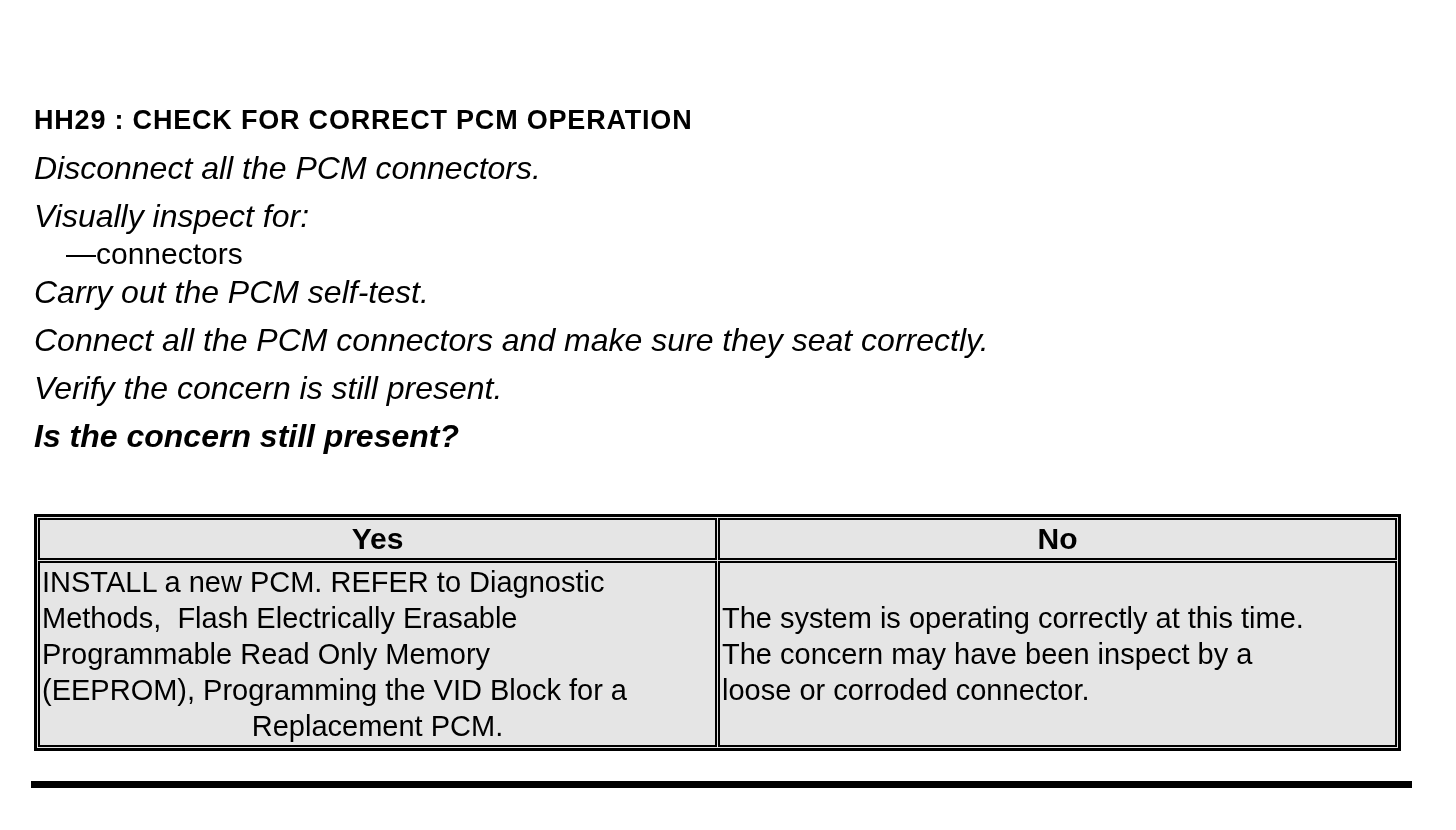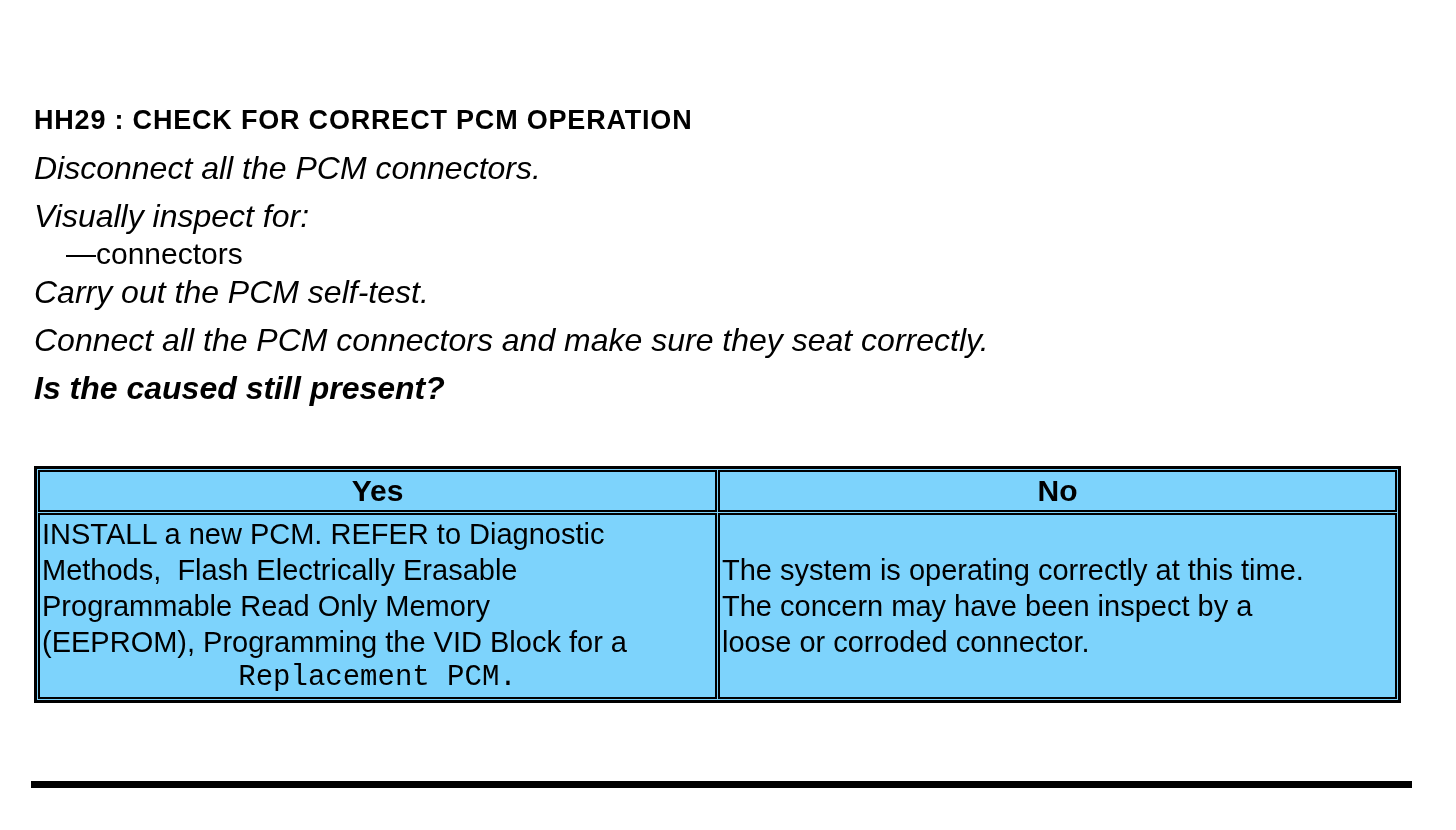--- a/index.html
+++ b/index.html
@@ -44,39 +44,39 @@
     font-weight: bold;
     margin-bottom: 0;
   }
   table.qtable {
     border-collapse: separate;
     border-spacing: 1px;
     border: 3px solid #000000;
     margin-top: 60px;
     width: 1367px;
     table-layout: fixed;
-    background: #7dd3fc;
+    background: #e5e5e5;
   }
   table.qtable th {
     border: 2px solid #000000;
     font-size: 30px;
     font-weight: bold;
     line-height: 36px;
     text-align: center;
     padding: 1px 0;
   }
   table.qtable td {
     border: 2px solid #000000;
     font-size: 29px;
     line-height: 36px;
     vertical-align: middle;
     padding: 1px 2px;
   }
   .cl { white-space: pre; }
-  .cl.center { text-align: center; font-family: Liberation Mono, monospace; }
+  .cl.center { text-align: center; }
   .bottom-rule {
     position: absolute;
     left: 31px;
     top: 781px;
     width: 1381px;
     height: 7px;
     background: #000000;
   }
 </style>
 </head>
@@ -86,22 +86,23 @@
 
   <h1 class="title">HH29 : CHECK FOR CORRECT PCM OPERATION</h1>
 
   <p class="step">Disconnect all the PCM connectors.</p>
 
   <p class="step tight">Visually inspect for:</p>
   <div class="sub">—connectors</div>
 
   <p class="step">Carry out the PCM self-test.</p>
   <p class="step gap-top">Connect all the PCM connectors and make sure they seat correctly.</p>
+  <p class="step">Verify the concern is still present.</p>
 
-  <p class="step question">Is the caused still present?</p>
+  <p class="step question">Is the concern still present?</p>
 
   <table class="qtable">
     <thead>
       <tr>
         <th>Yes</th>
         <th>No</th>
       </tr>
     </thead>
     <tbody>
       <tr>

